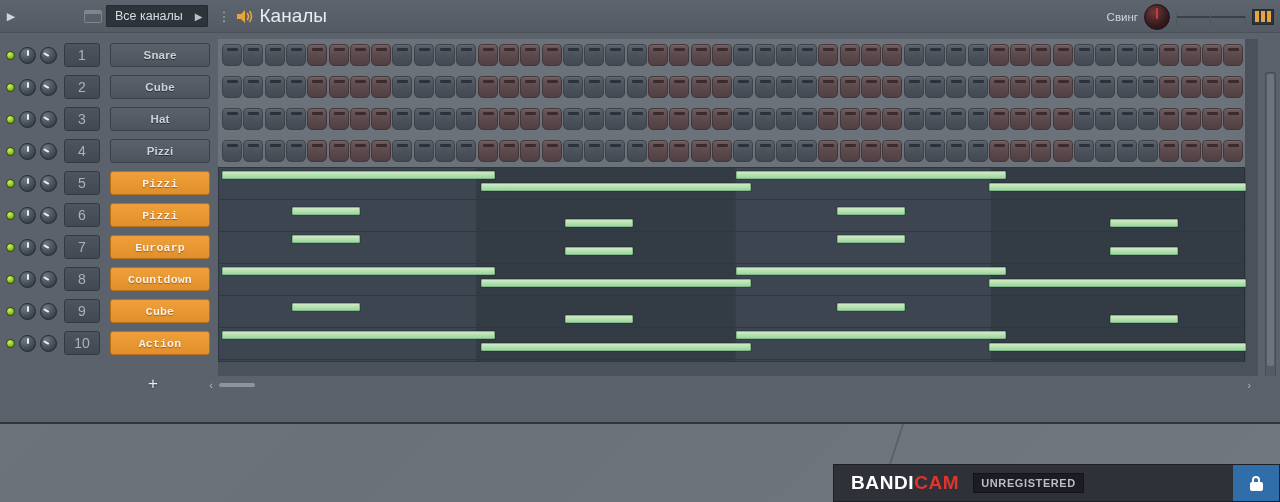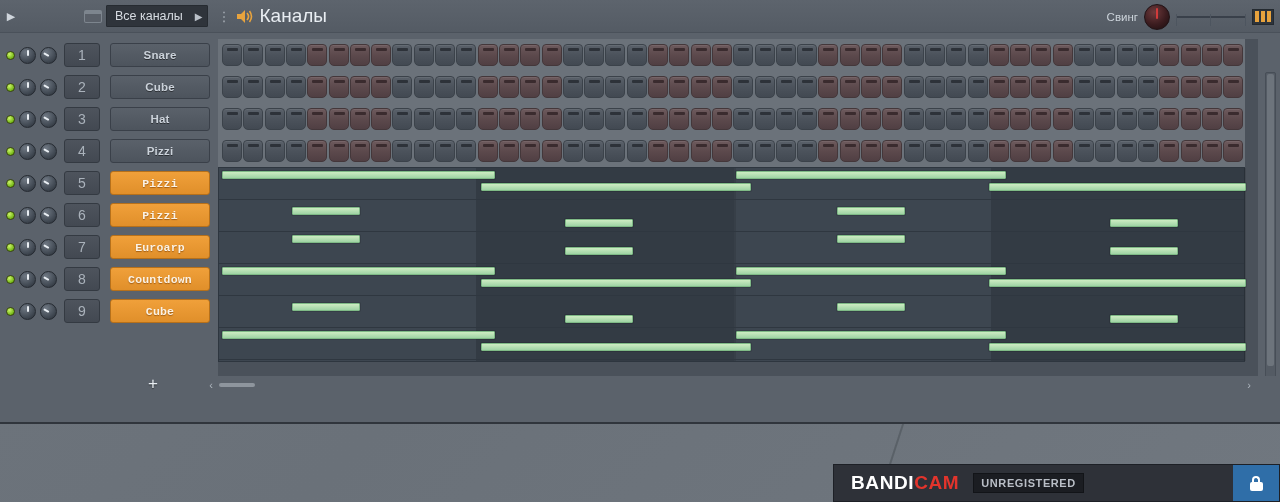--- a/index.html
+++ b/index.html
@@ -403,20 +403,32 @@
           <div class="mini-knob">
             <div class="n"></div>
           </div>
           <div class="mini-knob pan">
             <div class="n"></div>
           </div>
           <div class="num-box">9</div>
           <div class="name-btn orange">Cube</div>
           <div class="meter pale"></div>
         </div>
+        <div class="channel-row">
+          <div class="led"></div>
+          <div class="mini-knob">
+            <div class="n"></div>
+          </div>
+          <div class="mini-knob pan">
+            <div class="n"></div>
+          </div>
+          <div class="num-box">10</div>
+          <div class="name-btn orange">Action</div>
+          <div class="meter orange"></div>
+        </div>
       </div>
 
     <div id="grid-area">
       <div id="step-grid">
           <div class="step-row">
             <div class="step" style="left: 4px;">
               <div class="slot"></div>
             </div>
             <div class="step" style="left: 25.3px;">
               <div class="slot"></div>

